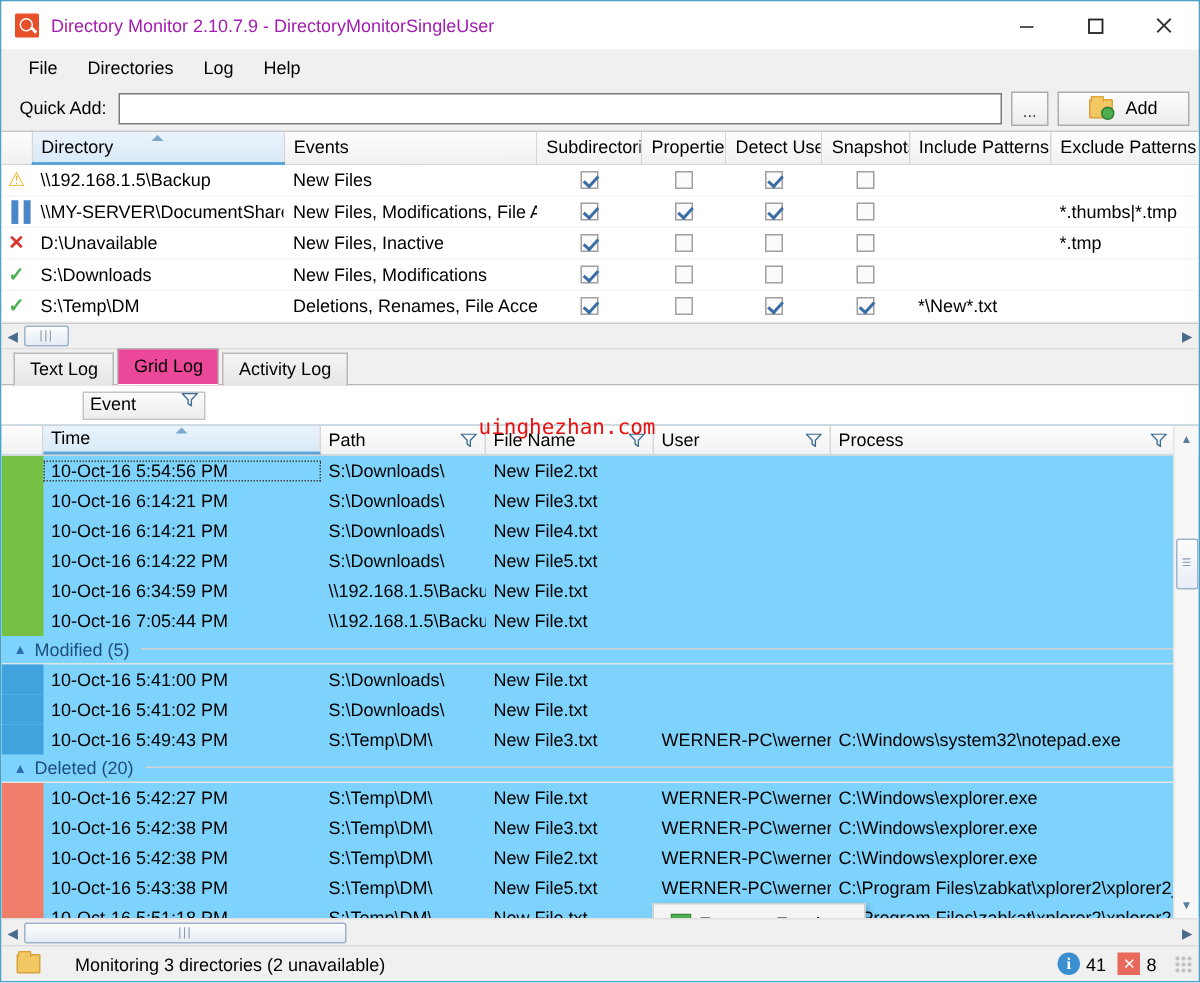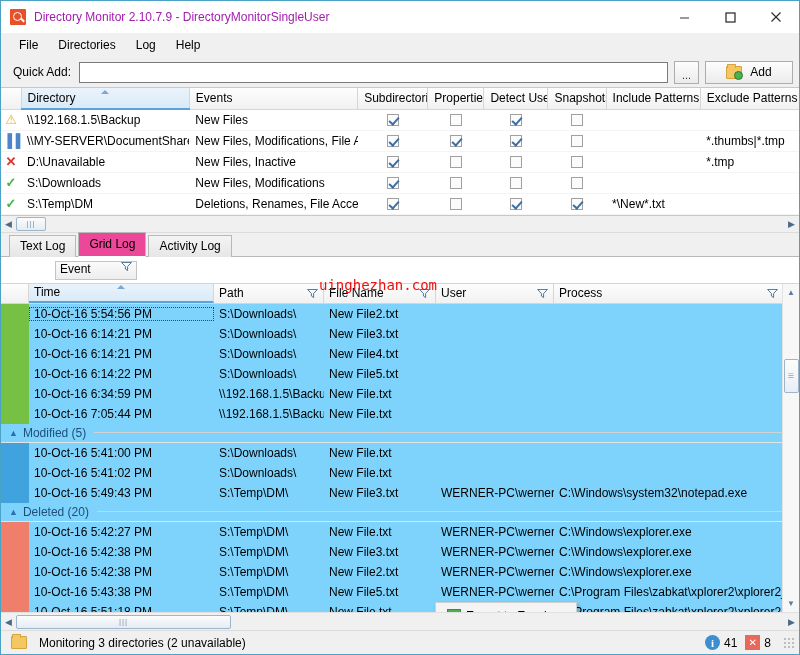--- a/index.html
+++ b/index.html
@@ -406,21 +406,21 @@
 
   
   .statusbar {
     height: 24px;
     background: #f0f0f0;
     border-top: 1px solid #dcdcdc;
     display: flex; align-items: center;
     padding: 0 4px 0 10px;
     flex: 0 0 auto;
   }
-  .sb-text { font-size: 12px; margin-left: 12px; color: #000; }
+  .sb-text { font-size: 12px; margin-left: 23px; color: #000; }
   .sb-right { margin-left: auto; display: flex; align-items: center; gap: 4px; }
   .sb-info {
     width: 15px; height: 15px; border-radius: 50%;
     background: #3a8fd0;
     color: #fff; font-size: 11px; font-weight: bold;
     display:flex;align-items:center;justify-content:center;
     font-family: "Liberation Serif", serif;
   }
   .sb-err {
     width: 15px; height: 15px;

